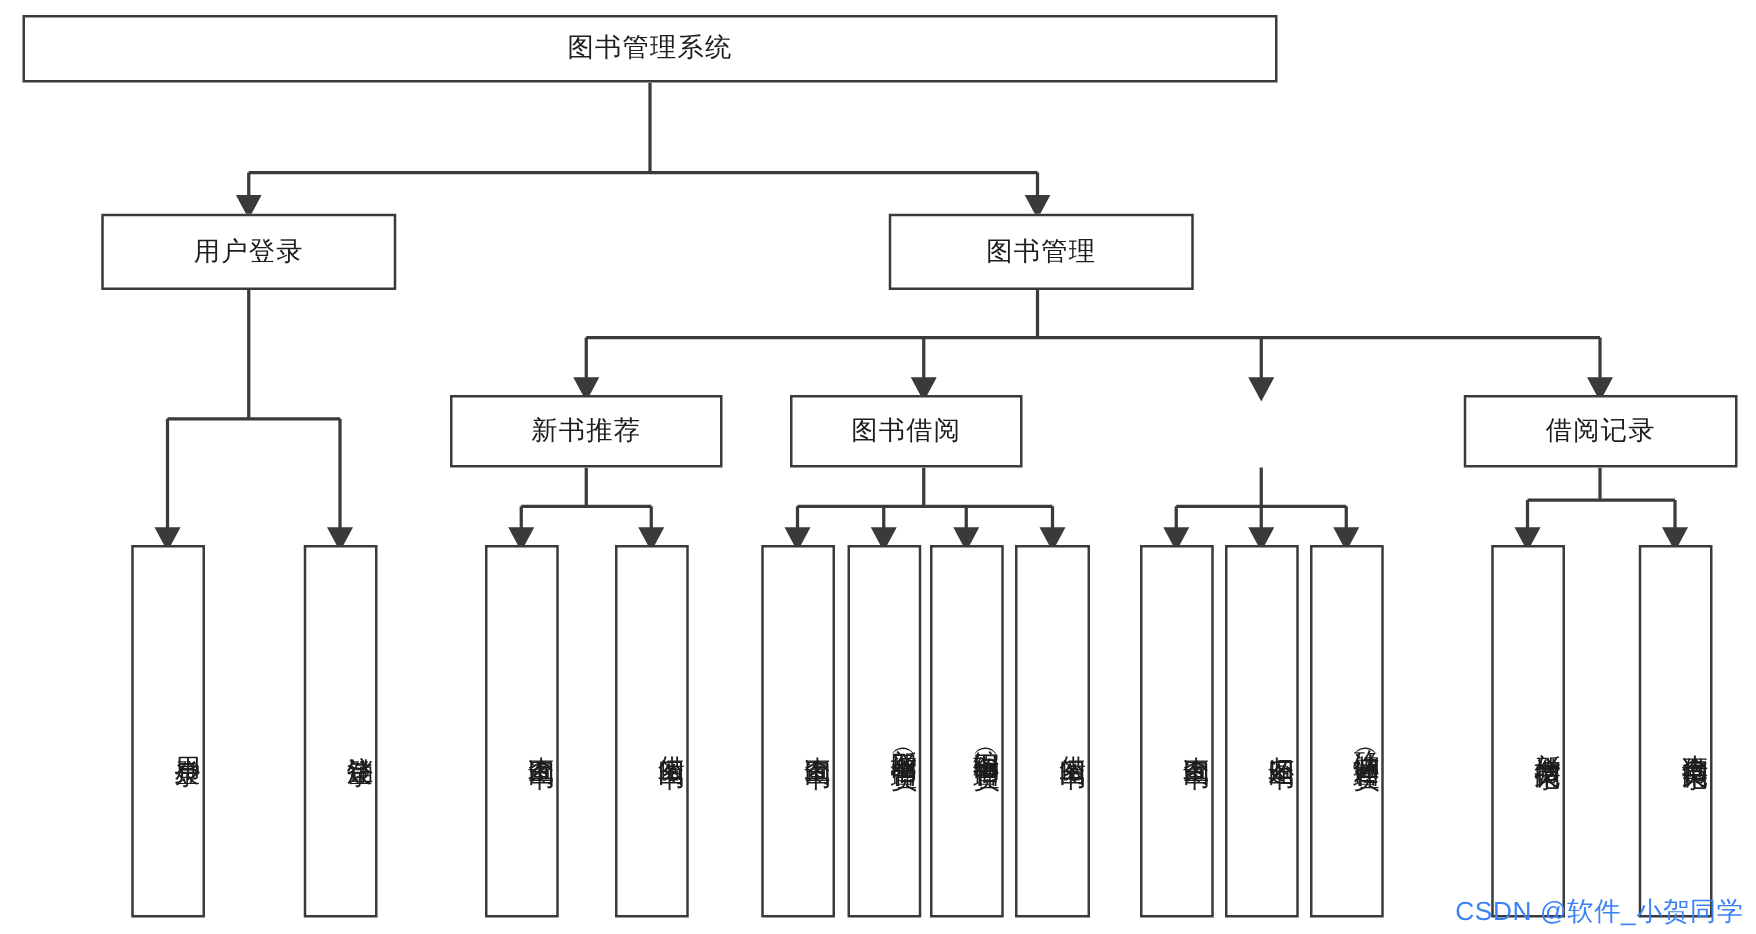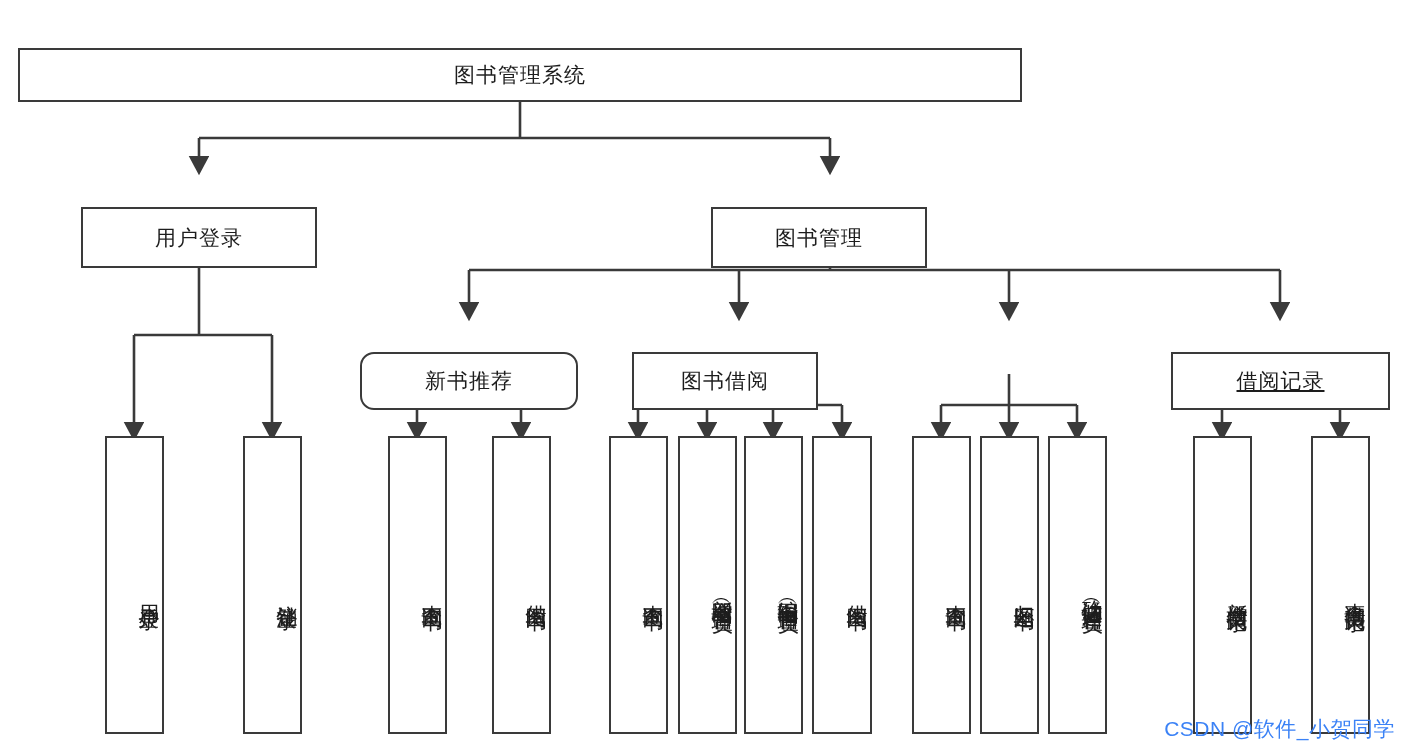--- a/index.html
+++ b/index.html
@@ -32,21 +32,20 @@
     display: flex;
     align-items: center;
     justify-content: center;
     color: #1d1d1d;
   }
   .node-h {
     font-size: 21px;
     line-height: 1.1;
     letter-spacing: 1px;
     white-space: nowrap;
-    margin-top: 36px;
   }
   .node-v {
     font-size: 21px;
     letter-spacing: 2px;
     writing-mode: vertical-rl;
     text-orientation: upright;
     line-height: 1.2;
     align-items: flex-start;
     justify-content: center;
     padding-top: 14px;
@@ -120,31 +119,31 @@
     </g>
   </svg>
 
   <div class="node node-h" style="left:18px; top:12px; width:1004px; height:54px;">
     <span>图书管理系统</span>
   </div>
 
   <div class="node node-h" style="left:81px; top:171px; width:236px; height:61px;">
     <span>用户登录</span>
   </div>
-  <div class="node node-h" style="left:711px; top:171px; width:216px; height:61px;">
+  <div class="node node-h" style="left:711px; top:171px; width:244px; height:61px;">
     <span>图书管理</span>
   </div>
 
-  <div class="node node-h" style="left:360px; top:316px; width:218px; height:58px;border-radius:14px;">
+  <div class="node node-h" style="left:360px; top:316px; width:218px; height:58px;">
     <span>新书推荐</span>
   </div>
   <div class="node node-h" style="left:632px; top:316px; width:186px; height:58px;">
     <span>图书借阅</span>
   </div>
-  <div class="node node-h" style="left:1171px; top:316px; width:219px; height:58px;text-decoration:underline;">
+  <div class="node node-h" style="left:1171px; top:316px; width:219px; height:58px;">
     <span>借阅记录</span>
   </div>
 
   <div class="node node-v" style="left:105px; top:436px; width:59px; height:298px;">
     <span>用户登录</span>
   </div>
   <div class="node node-v" style="left:243px; top:436px; width:59px; height:298px;">
     <span>注销登录</span>
   </div>
 

